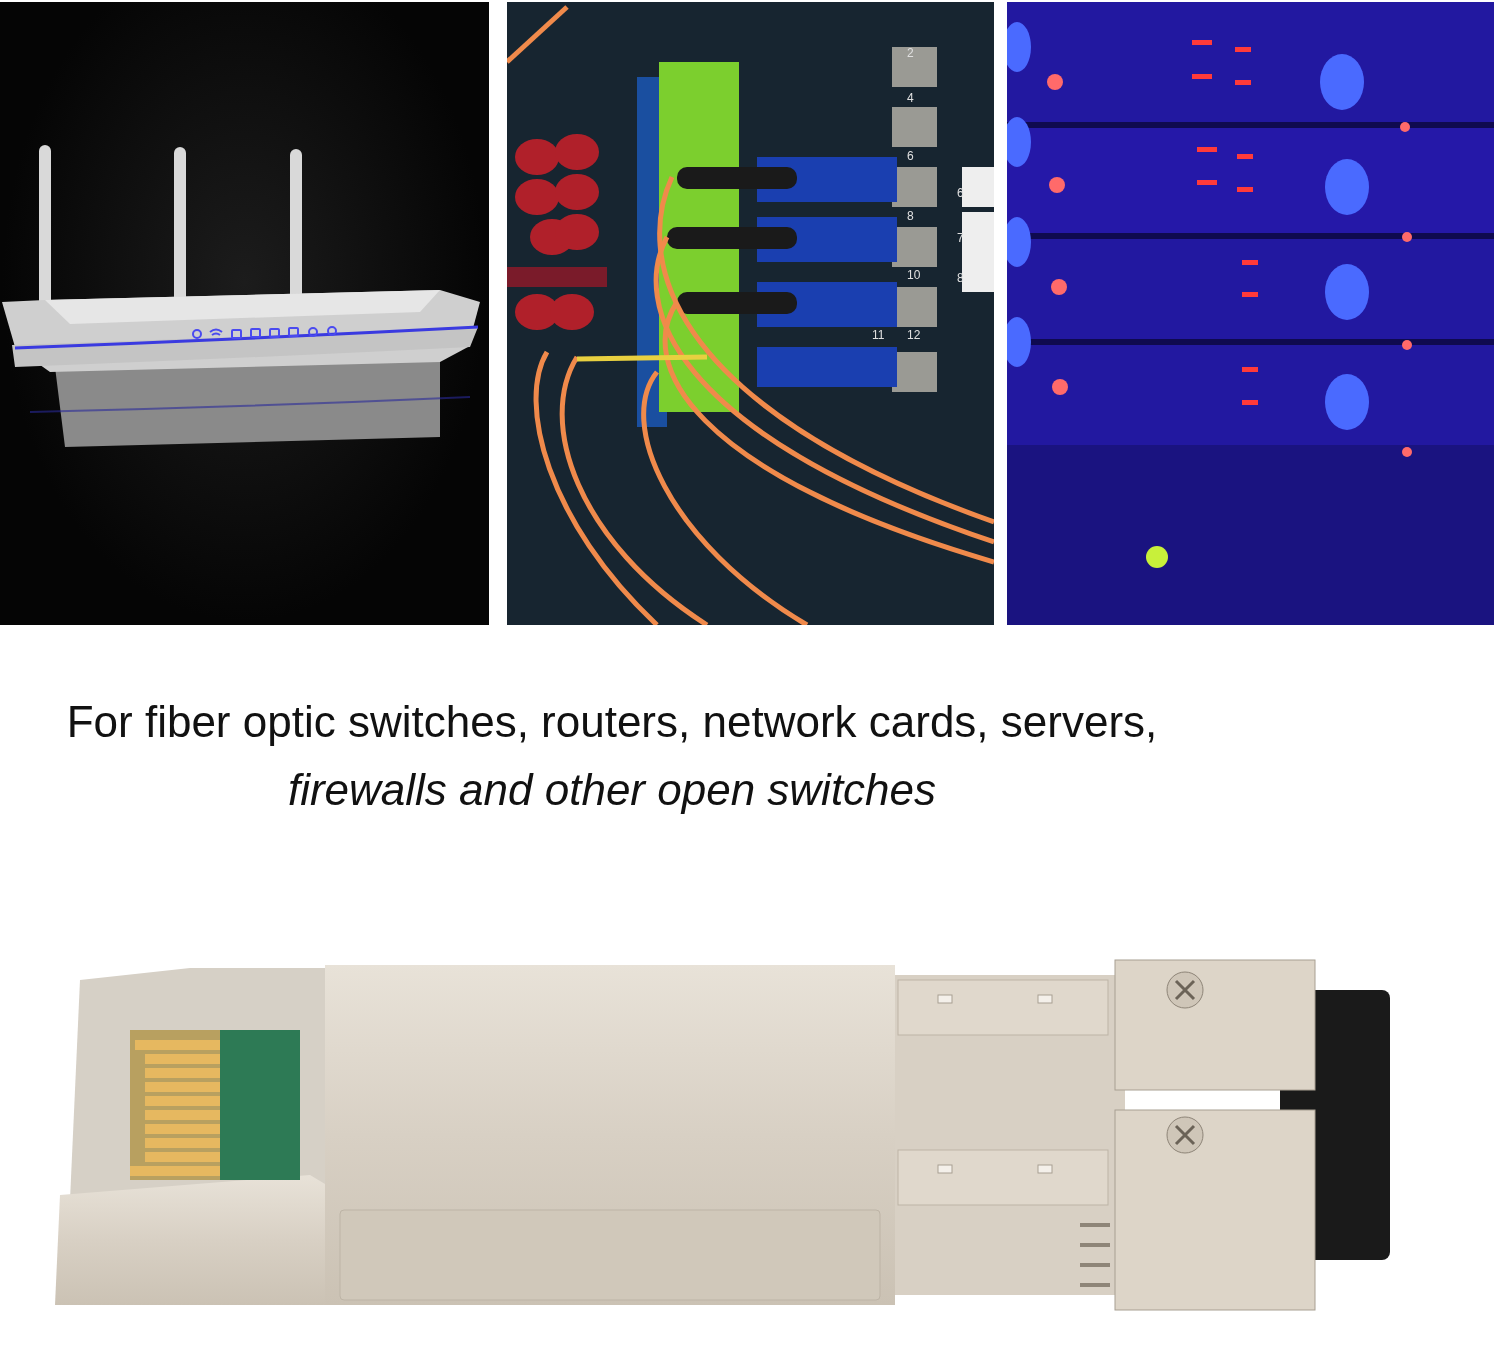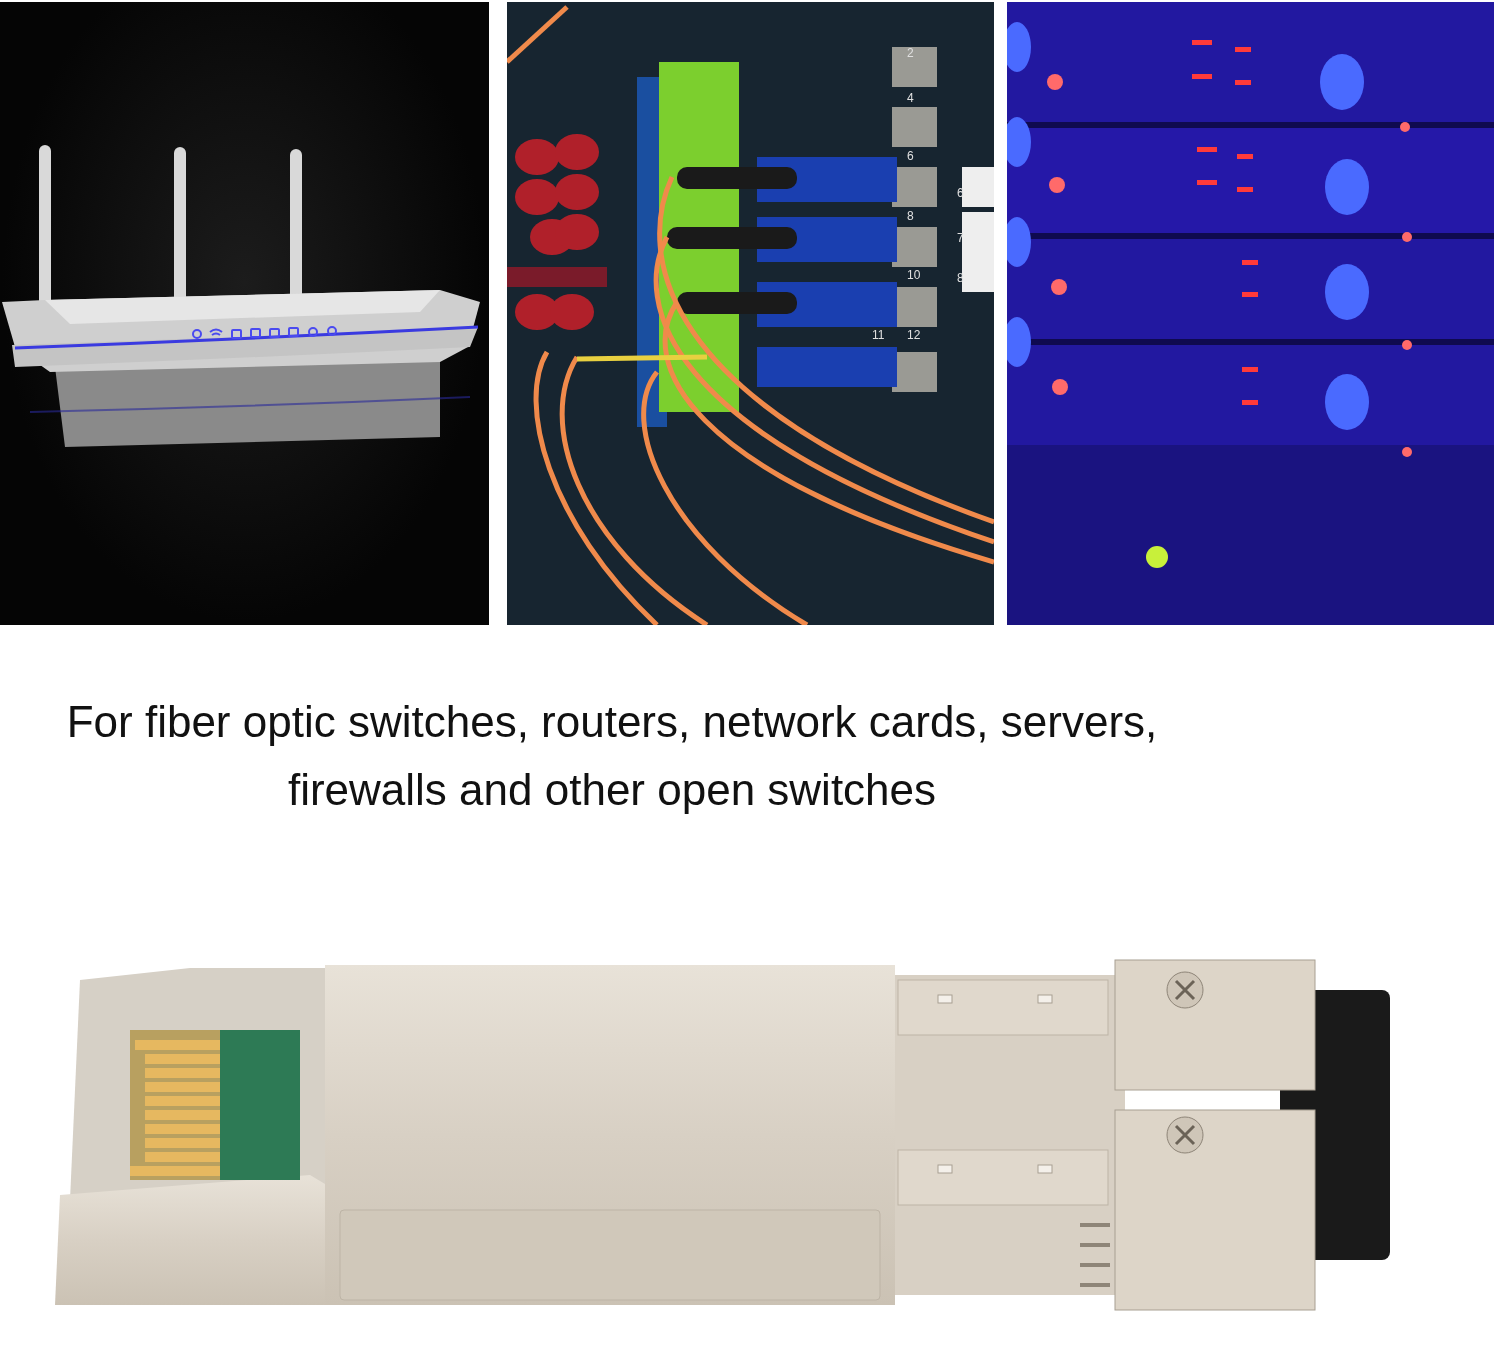--- a/index.html
+++ b/index.html
@@ -4,21 +4,21 @@
 <style>
   html, body { margin:0; padding:0; background:#ffffff; }
   body { width:1500px; height:1355px; position:relative; overflow:hidden; font-family:"Liberation Sans", sans-serif; }
   .panel { position:absolute; top:2px; height:623px; overflow:hidden; }
   #p-router { left:0; width:489px; background:radial-gradient(ellipse at 50% 45%, #1c1c1c 0%, #050505 70%); }
   #p-fiber { left:507px; width:487px; background:linear-gradient(180deg,#1b2630 0%,#0f1a24 60%,#1d252c 100%); }
   #p-server { left:1007px; width:487px; background:linear-gradient(135deg,#2a1fa8 0%,#1d1580 50%,#22189a 100%); }
   svg { display:block; }
   .caption { position:absolute; left:0; width:1224px; text-align:center; color:#111; font-size:44px; line-height:68px; }
   #cap1 { top:688px; }
-  #cap2 { top:756px; }
+  #cap2 { top:756px;font-style:italic; }
   #sfp { position:absolute; left:40px; top:950px; width:1360px; height:370px; }
 </style>
 </head>
 <body>
 
 <div class="panel" id="p-router">
   <svg width="489" height="623" viewBox="0 0 489 623">
 
     <rect x="39" y="143" width="12" height="220" rx="6" fill="#d9d9d9"></rect>
     <rect x="174" y="145" width="12" height="212" rx="6" fill="#d9d9d9"></rect>

